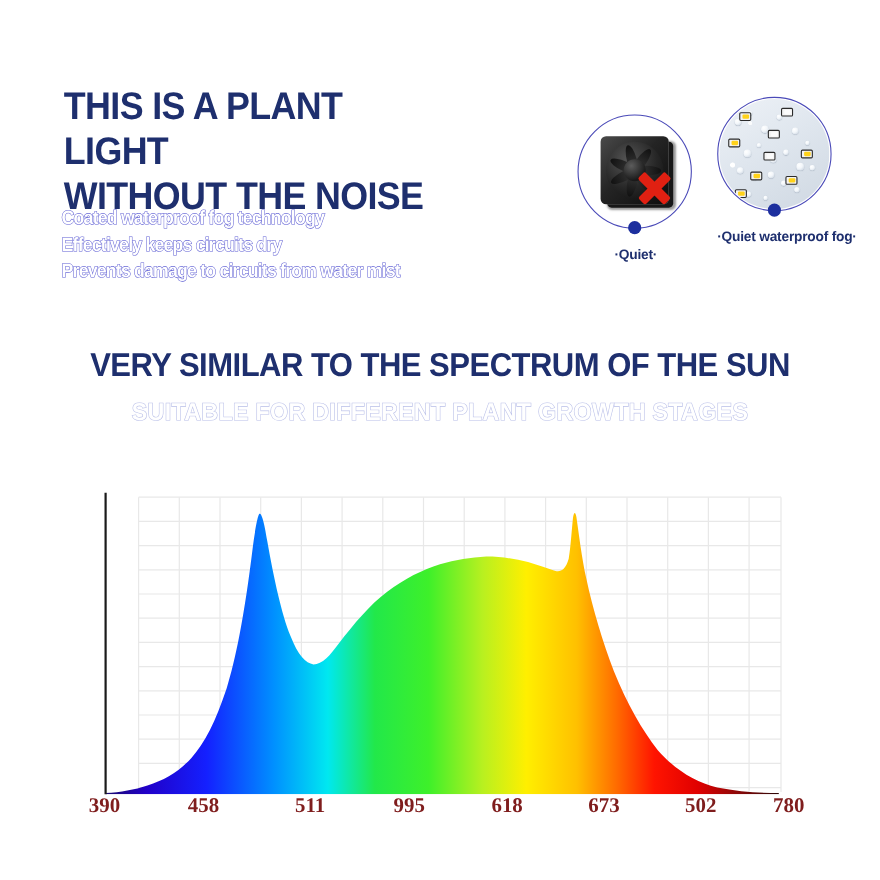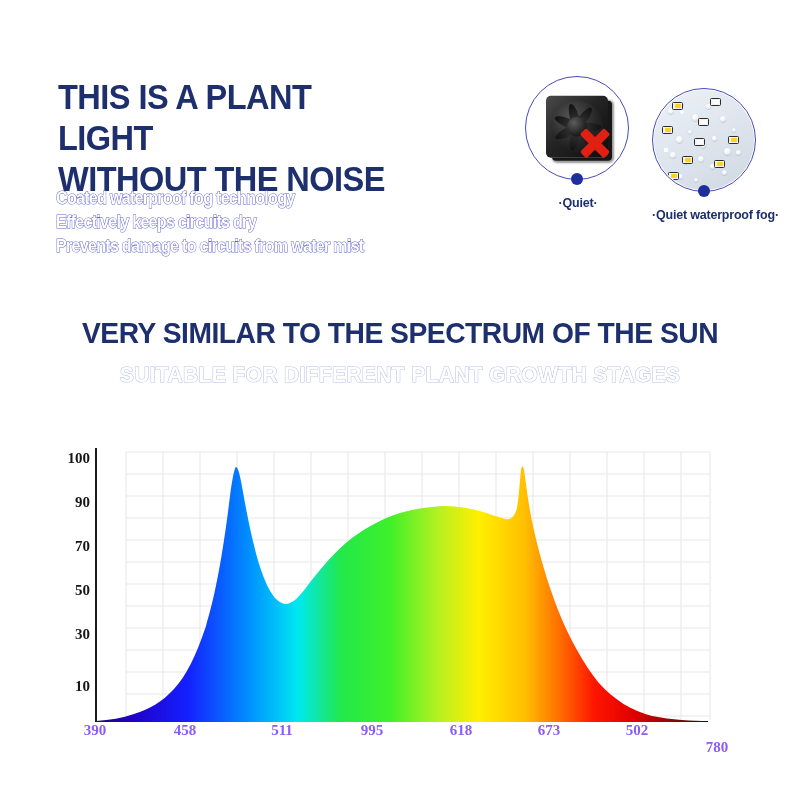--- a/index.html
+++ b/index.html
@@ -150,39 +150,39 @@
   .chart{position:absolute;left:0;top:430px;width:800px;height:330px;}
   .chart svg{display:block;}
   .ytick{
     position:absolute;right:0;width:44px;text-align:right;
     font-size:15px;font-weight:bold;color:#171717;font-family:"Liberation Serif", serif;
   }
   .yticks{position:absolute;left:42px;top:0;width:48px;height:300px;}
   .xticks{position:absolute;left:0;top:292px;width:800px;height:30px;}
   .xtick{
     position:absolute;width:60px;margin-left:-30px;text-align:center;
-    font-size:15px;font-weight:bold;color:#8b5cf6;font-family:"Liberation Serif", serif;
+    font-size:19px;font-weight:bold;color:#7f1d1d;font-family:"Liberation Serif", serif;
   }
 </style>
 </head>
 <body>
 
 <div class="stage">
 
   <div class="headline">THIS IS A PLANT LIGHT
 WITHOUT THE NOISE</div>
 
   <div class="bullets">
     <div>Coated waterproof fog technology</div>
     <div>Effectively keeps circuits dry</div>
     <div>Prevents damage to circuits from water mist</div>
   </div>
 
 
-  <div class="feature" style="left:525px;top:76px;">
+  <div class="feature" style="left:525px;top:104px;">
     <div class="circle">
       <div class="fan-wrap">
         <div class="fan">
           <div class="hub-ring"></div>
           <div class="blade" style="transform:rotate(0deg)"></div>
           <div class="blade" style="transform:rotate(51deg)"></div>
           <div class="blade" style="transform:rotate(102deg)"></div>
           <div class="blade" style="transform:rotate(153deg)"></div>
           <div class="blade" style="transform:rotate(204deg)"></div>
           <div class="blade" style="transform:rotate(255deg)"></div>
@@ -351,34 +351,26 @@
                  C 570 210, 584 234, 598 252
                  C 614 270, 632 281, 652 286
                  C 672 290, 692 291, 708 291
                  L 708 292 L 96 292 Z" fill="url(#spec)"></path>
       </g>
 
       <line x1="96" y1="18" x2="96" y2="292" stroke="#1b1b1b" stroke-width="2"></line>
       <line x1="95" y1="292" x2="712" y2="292" stroke="url(#axisline)" stroke-width="2.4"></line>
     </svg>
 
-    <div class="yticks">
-      <div class="ytick" style="top:20px;">100</div>
-      <div class="ytick" style="top:64px;">90</div>
-      <div class="ytick" style="top:108px;">70</div>
-      <div class="ytick" style="top:152px;">50</div>
-      <div class="ytick" style="top:196px;">30</div>
-      <div class="ytick" style="top:248px;">10</div>
-    </div>
 
     <div class="xticks">
       <div class="xtick" style="left:95px;">390</div>
       <div class="xtick" style="left:185px;">458</div>
       <div class="xtick" style="left:282px;">511</div>
       <div class="xtick" style="left:372px;">995</div>
       <div class="xtick" style="left:461px;">618</div>
       <div class="xtick" style="left:549px;">673</div>
       <div class="xtick" style="left:637px;">502</div>
-      <div class="xtick" style="left:717px;margin-top:17px;">780</div>
+      <div class="xtick" style="left:717px;">780</div>
     </div>
   </div>
 
 </div>
 
 </body></html>

